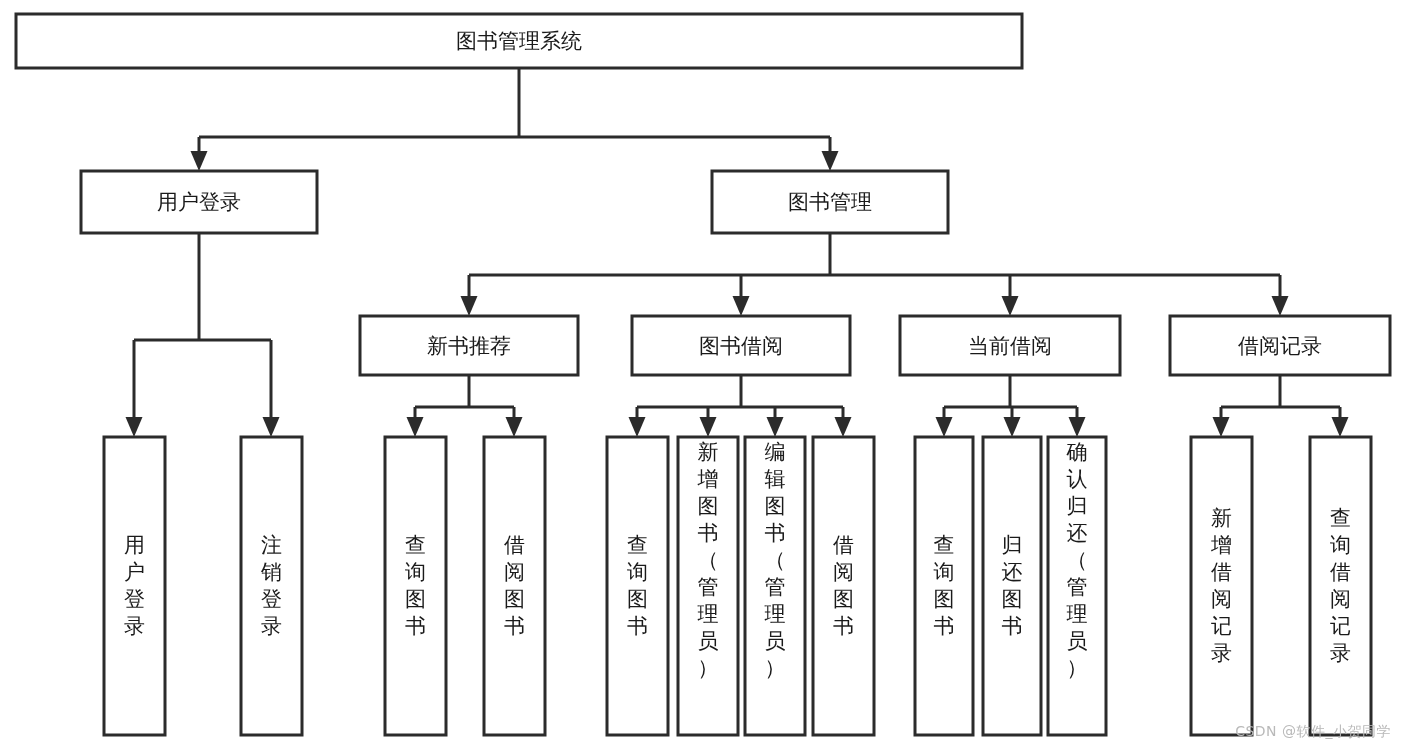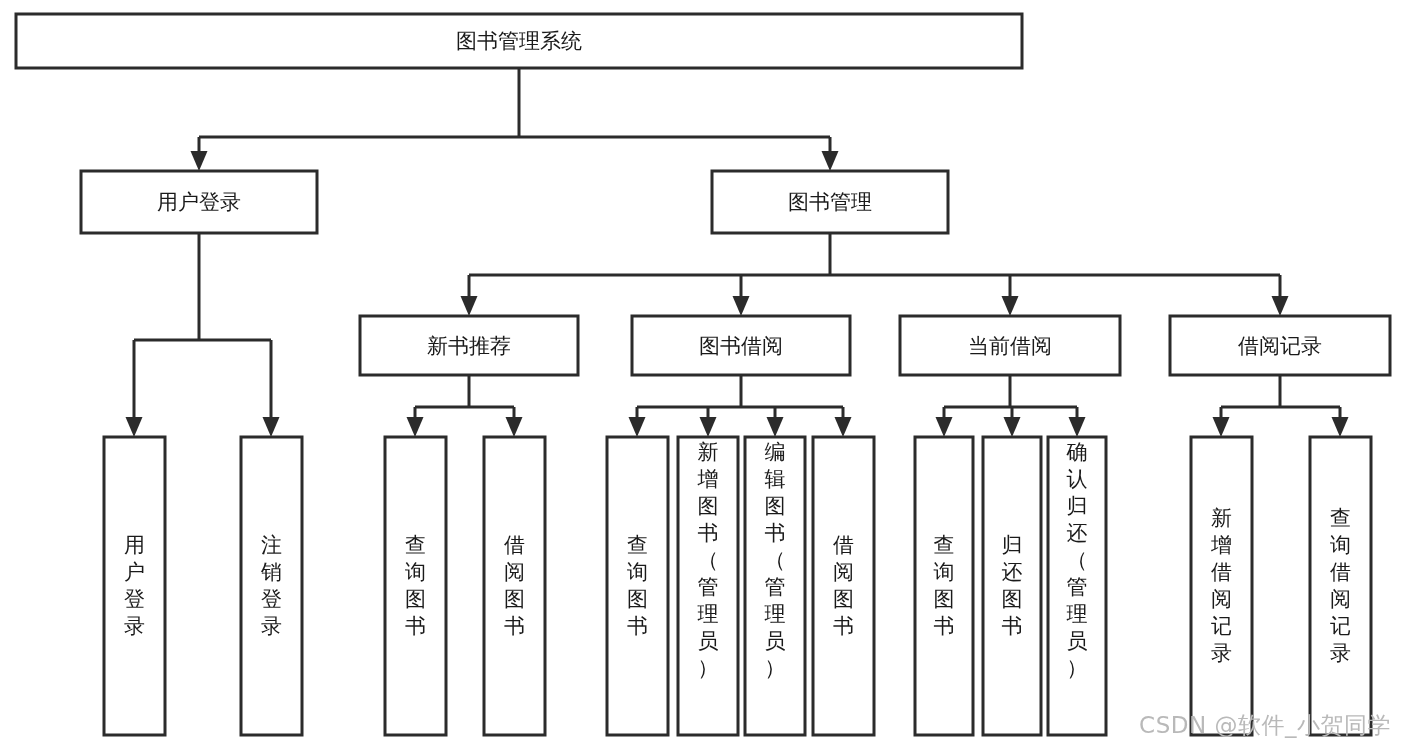--- a/index.html
+++ b/index.html
@@ -49,21 +49,21 @@
     font-family: "DejaVu Sans", "Liberation Sans", sans-serif;
     font-size: 21px;
     fill: #1a1a1a;
     text-anchor: middle;
   }
   .watermark {
     position: absolute;
     right: 14px;
     bottom: 6px;
     font-family: "DejaVu Sans", "Liberation Sans", sans-serif;
-    font-size: 23px;
+    font-size: 14px;
     color: #b9b9b9;
     letter-spacing: 0.5px;
     white-space: nowrap;
     pointer-events: none;
   }
 </style>
 </head>
 <body>
 
 <div id="diagram-root">

